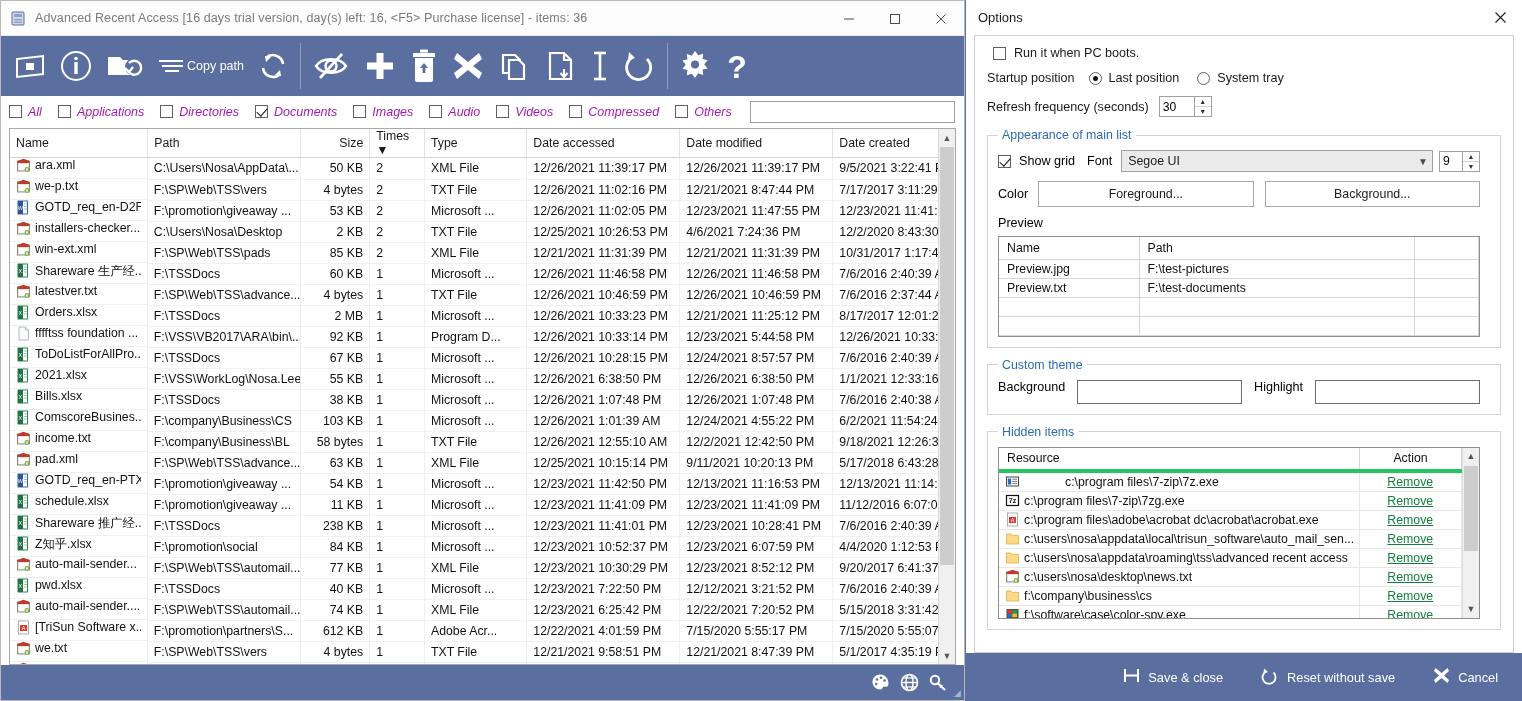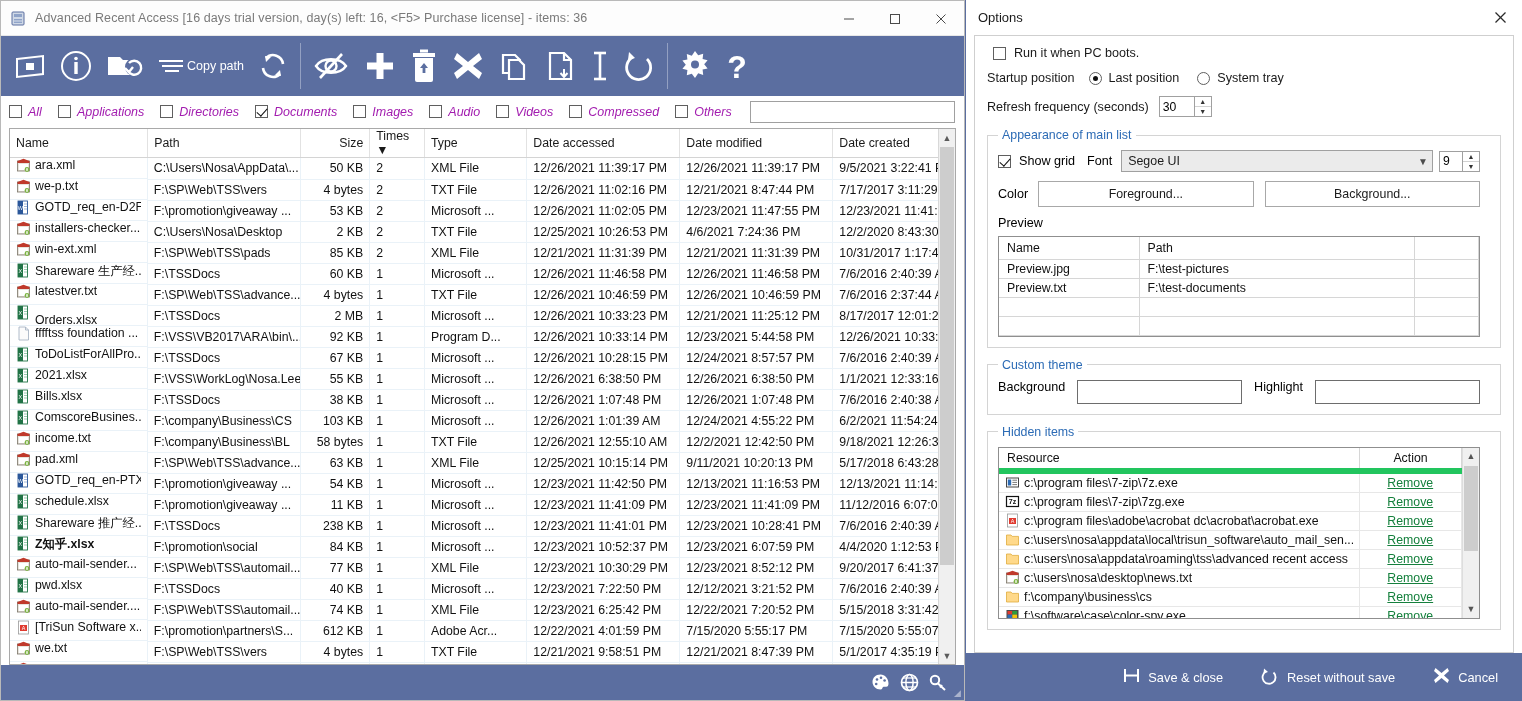--- a/index.html
+++ b/index.html
@@ -189,21 +189,21 @@
     border-right:1px solid #d6d6d6; border-bottom:1px solid #d6d6d6;
   }
   .prevbox { border:1px solid #8f8f8f; background:#fff; }
 
   .txtfield { height:24px; border:1px solid #6d6d6d; background:#fff; flex:1; }
 
   .hidlist { border:1px solid #8f8f8f; background:#fff; position:relative; height:172px; overflow:hidden; }
   table.hid { width:100%; border-collapse:collapse; font-size:12.3px; table-layout:fixed; }
   table.hid th {
     text-align:left; font-weight:normal; height:23px; padding:0 8px; color:#111;
-    border-right:1px solid #d6d6d6; border-bottom:6px solid #22c55e; background:#fff;
+    border-right:1px solid #d6d6d6; border-bottom:4px solid #22c55e; background:#fff;
   }
   table.hid td {
     height:19px; padding:0 6px; color:#111; white-space:nowrap; overflow:hidden;
     border-right:1px solid #e7e7e7; border-bottom:1px solid #e7e7e7;
   }
   td.rescell { display:flex; align-items:center; gap:4px; height:19px; }
   .rem { color:#15803d; text-decoration:underline; }
   .hid-scroll {
     position:absolute; right:0; top:0; bottom:0; width:17px; background:#f0f0f0; border-left:1px solid #ddd;
   }
@@ -570,21 +570,21 @@
             <tr>
               <td class="namecell">
                 <svg width="15" height="15" viewBox="0 0 15 15" class="ficon">
                   <rect x="2" y="1" width="9.5" height="13" fill="#fff" stroke="#217346" stroke-width="0.9"></rect>
                   <rect x="2" y="1" width="5" height="13" fill="#217346"></rect>
                   <text x="4.4" y="9.6" font-size="5.5" fill="#fff" font-family="Liberation Sans, sans-serif" text-anchor="middle">X</text>
                   <line x1="8" y1="4" x2="11" y2="4" stroke="#7fbf9b" stroke-width="0.8"></line>
                   <line x1="8" y1="6.5" x2="11" y2="6.5" stroke="#7fbf9b" stroke-width="0.8"></line>
                   <line x1="8" y1="9" x2="11" y2="9" stroke="#7fbf9b" stroke-width="0.8"></line>
                 </svg>
-                <span style="overflow: hidden; white-space: nowrap; margin-top: 8px;">Orders.xlsx</span>
+                <span style="overflow: hidden; white-space: nowrap;">Orders.xlsx</span>
               </td>
               <td>F:\TSSDocs</td>
               <td class="num">2 MB</td>
               <td>1</td>
               <td>Microsoft ...</td>
               <td>12/26/2021 10:33:23 PM</td>
               <td>12/21/2021 11:25:12 PM</td>
               <td>8/17/2017 12:01:23 ...</td>
             </tr>
             <tr>
@@ -784,21 +784,21 @@
             <tr>
               <td class="namecell">
                 <svg width="15" height="15" viewBox="0 0 15 15" class="ficon">
                   <rect x="2" y="1" width="9.5" height="13" fill="#fff" stroke="#217346" stroke-width="0.9"></rect>
                   <rect x="2" y="1" width="5" height="13" fill="#217346"></rect>
                   <text x="4.4" y="9.6" font-size="5.5" fill="#fff" font-family="Liberation Sans, sans-serif" text-anchor="middle">X</text>
                   <line x1="8" y1="4" x2="11" y2="4" stroke="#7fbf9b" stroke-width="0.8"></line>
                   <line x1="8" y1="6.5" x2="11" y2="6.5" stroke="#7fbf9b" stroke-width="0.8"></line>
                   <line x1="8" y1="9" x2="11" y2="9" stroke="#7fbf9b" stroke-width="0.8"></line>
                 </svg>
-                <span style="overflow: hidden; white-space: nowrap; font-weight: bold;">Z知乎.xlsx</span>
+                <span style="overflow: hidden; white-space: nowrap;">Z知乎.xlsx</span>
               </td>
               <td>F:\promotion\social</td>
               <td class="num">84 KB</td>
               <td>1</td>
               <td>Microsoft ...</td>
               <td>12/23/2021 10:52:37 PM</td>
               <td>12/23/2021 6:07:59 PM</td>
               <td>4/4/2020 1:12:53 PM</td>
             </tr>
             <tr>
@@ -1095,21 +1095,21 @@
             <tbody id="hidden-body">
                 <tr>
                   <td class="rescell">
                     <svg width="15" height="15" viewBox="0 0 15 15" class="ficon">
                       <rect x="1.5" y="3" width="12" height="9" fill="#fff" stroke="#444" stroke-width="1"></rect>
                       <rect x="2.8" y="4.5" width="3.4" height="6" fill="#2c6bb5"></rect>
                       <line x1="7.4" y1="5.2" x2="12" y2="5.2" stroke="#555" stroke-width="0.8"></line>
                       <line x1="7.4" y1="7.4" x2="12" y2="7.4" stroke="#555" stroke-width="0.8"></line>
                       <line x1="7.4" y1="9.6" x2="12" y2="9.6" stroke="#555" stroke-width="0.8"></line>
                     </svg>
-                    <span style="overflow: hidden; white-space: nowrap;">c:\program files\7-zip\7z.exe</span>
+                    <span style="overflow: hidden; white-space: nowrap; margin-left: 41px;">c:\program files\7-zip\7z.exe</span>
                   </td>
                   <td style="text-align: center;"><span class="rem">Remove</span></td>
                   <td></td>
                 </tr>
                 <tr>
                   <td class="rescell">
                     <svg width="15" height="15" viewBox="0 0 15 15" class="ficon">
                       <rect x="1.5" y="2.5" width="12" height="10" fill="#fff" stroke="#111" stroke-width="1.2"></rect>
                       <text x="7.5" y="10.3" font-size="7" font-weight="bold" fill="#111" font-family="Liberation Sans, sans-serif" text-anchor="middle">7z</text>
                     </svg>

